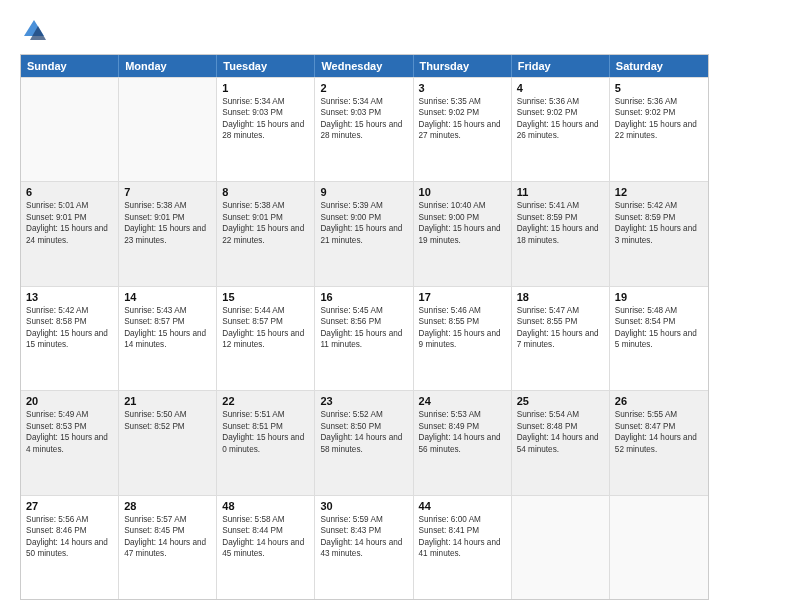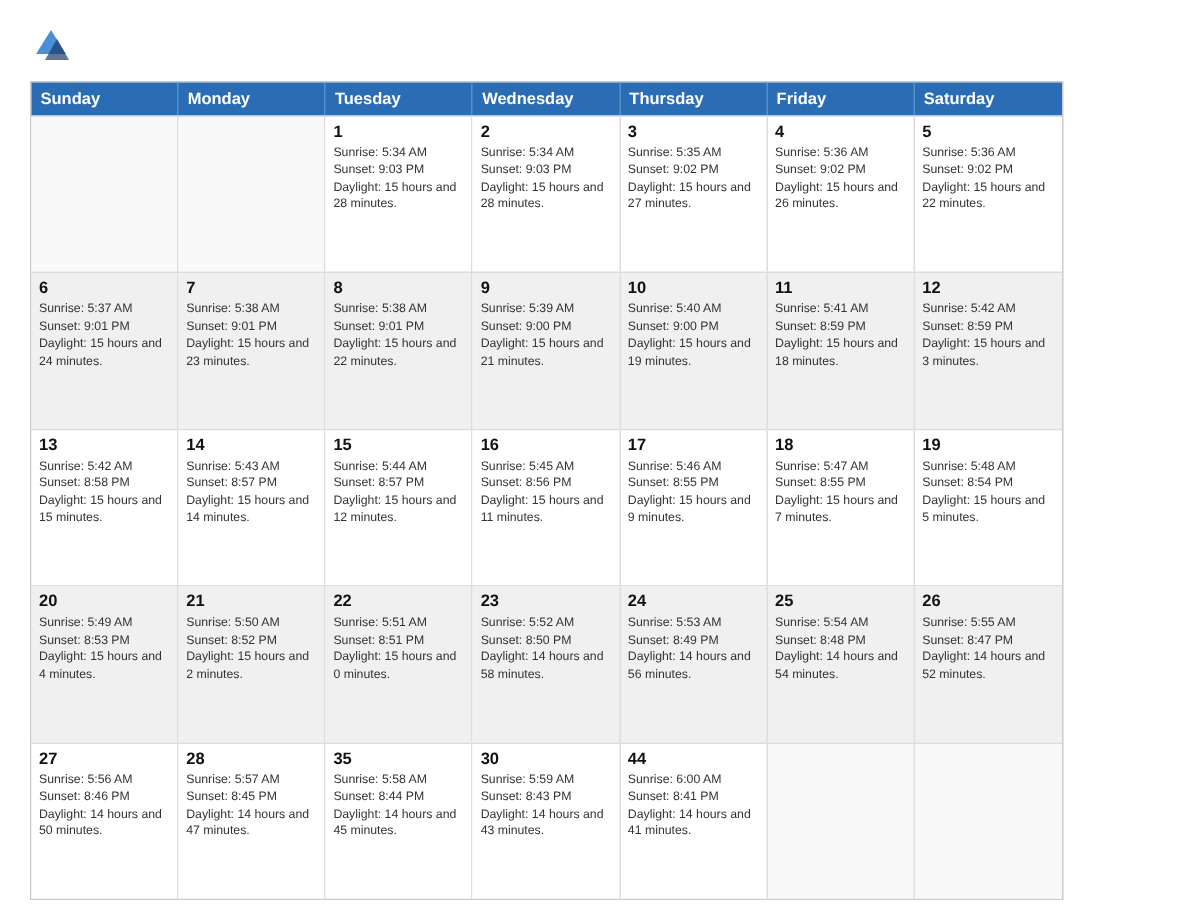--- a/index.html
+++ b/index.html
@@ -168,21 +168,21 @@
           <div class="cal-cell">
             <div class="day-num">5</div>
             <div class="cell-line">Sunrise: 5:36 AM</div>
             <div class="cell-line">Sunset: 9:02 PM</div>
             <div class="cell-line">Daylight: 15 hours and 22 minutes.</div>
           </div>
         </div>
         <div class="cal-row">
           <div class="cal-cell shaded">
             <div class="day-num">6</div>
-            <div class="cell-line">Sunrise: 5:37 AM</div>
+            <div class="cell-line">Sunrise: 5:01 AM</div>
             <div class="cell-line">Sunset: 9:01 PM</div>
             <div class="cell-line">Daylight: 15 hours and 24 minutes.</div>
           </div>
           <div class="cal-cell shaded">
             <div class="day-num">7</div>
             <div class="cell-line">Sunrise: 5:38 AM</div>
             <div class="cell-line">Sunset: 9:01 PM</div>
             <div class="cell-line">Daylight: 15 hours and 23 minutes.</div>
           </div>
           <div class="cal-cell shaded">
@@ -192,21 +192,21 @@
             <div class="cell-line">Daylight: 15 hours and 22 minutes.</div>
           </div>
           <div class="cal-cell shaded">
             <div class="day-num">9</div>
             <div class="cell-line">Sunrise: 5:39 AM</div>
             <div class="cell-line">Sunset: 9:00 PM</div>
             <div class="cell-line">Daylight: 15 hours and 21 minutes.</div>
           </div>
           <div class="cal-cell shaded">
             <div class="day-num">10</div>
-            <div class="cell-line">Sunrise: 5:40 AM</div>
+            <div class="cell-line">Sunrise: 10:40 AM</div>
             <div class="cell-line">Sunset: 9:00 PM</div>
             <div class="cell-line">Daylight: 15 hours and 19 minutes.</div>
           </div>
           <div class="cal-cell shaded">
             <div class="day-num">11</div>
             <div class="cell-line">Sunrise: 5:41 AM</div>
             <div class="cell-line">Sunset: 8:59 PM</div>
             <div class="cell-line">Daylight: 15 hours and 18 minutes.</div>
           </div>
           <div class="cal-cell shaded">
@@ -264,21 +264,20 @@
           <div class="cal-cell shaded">
             <div class="day-num">20</div>
             <div class="cell-line">Sunrise: 5:49 AM</div>
             <div class="cell-line">Sunset: 8:53 PM</div>
             <div class="cell-line">Daylight: 15 hours and 4 minutes.</div>
           </div>
           <div class="cal-cell shaded">
             <div class="day-num">21</div>
             <div class="cell-line">Sunrise: 5:50 AM</div>
             <div class="cell-line">Sunset: 8:52 PM</div>
-            <div class="cell-line">Daylight: 15 hours and 2 minutes.</div>
           </div>
           <div class="cal-cell shaded">
             <div class="day-num">22</div>
             <div class="cell-line">Sunrise: 5:51 AM</div>
             <div class="cell-line">Sunset: 8:51 PM</div>
             <div class="cell-line">Daylight: 15 hours and 0 minutes.</div>
           </div>
           <div class="cal-cell shaded">
             <div class="day-num">23</div>
             <div class="cell-line">Sunrise: 5:52 AM</div>
@@ -311,21 +310,21 @@
             <div class="cell-line">Sunset: 8:46 PM</div>
             <div class="cell-line">Daylight: 14 hours and 50 minutes.</div>
           </div>
           <div class="cal-cell">
             <div class="day-num">28</div>
             <div class="cell-line">Sunrise: 5:57 AM</div>
             <div class="cell-line">Sunset: 8:45 PM</div>
             <div class="cell-line">Daylight: 14 hours and 47 minutes.</div>
           </div>
           <div class="cal-cell">
-            <div class="day-num">35</div>
+            <div class="day-num">48</div>
             <div class="cell-line">Sunrise: 5:58 AM</div>
             <div class="cell-line">Sunset: 8:44 PM</div>
             <div class="cell-line">Daylight: 14 hours and 45 minutes.</div>
           </div>
           <div class="cal-cell">
             <div class="day-num">30</div>
             <div class="cell-line">Sunrise: 5:59 AM</div>
             <div class="cell-line">Sunset: 8:43 PM</div>
             <div class="cell-line">Daylight: 14 hours and 43 minutes.</div>
           </div>

